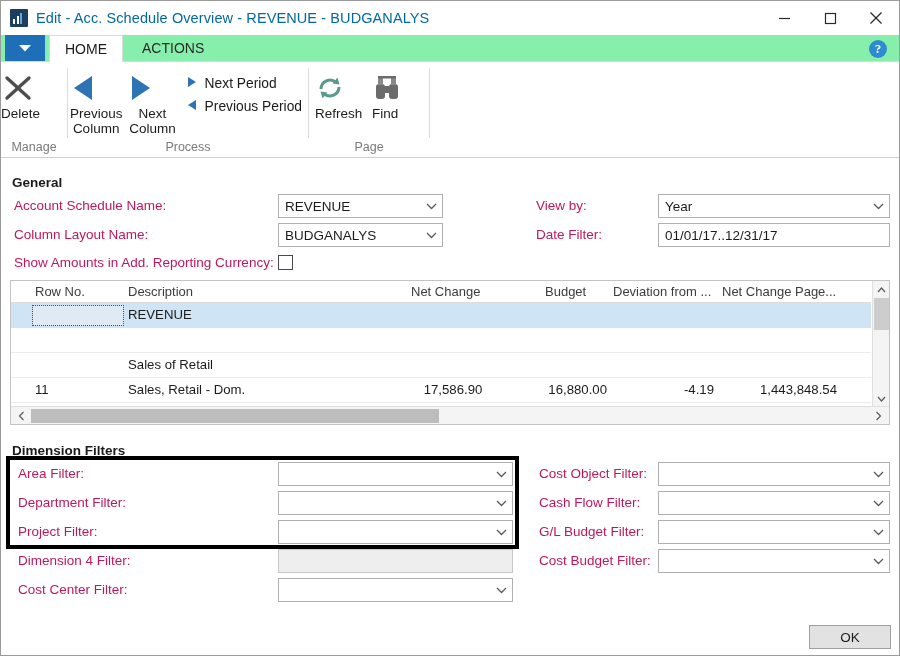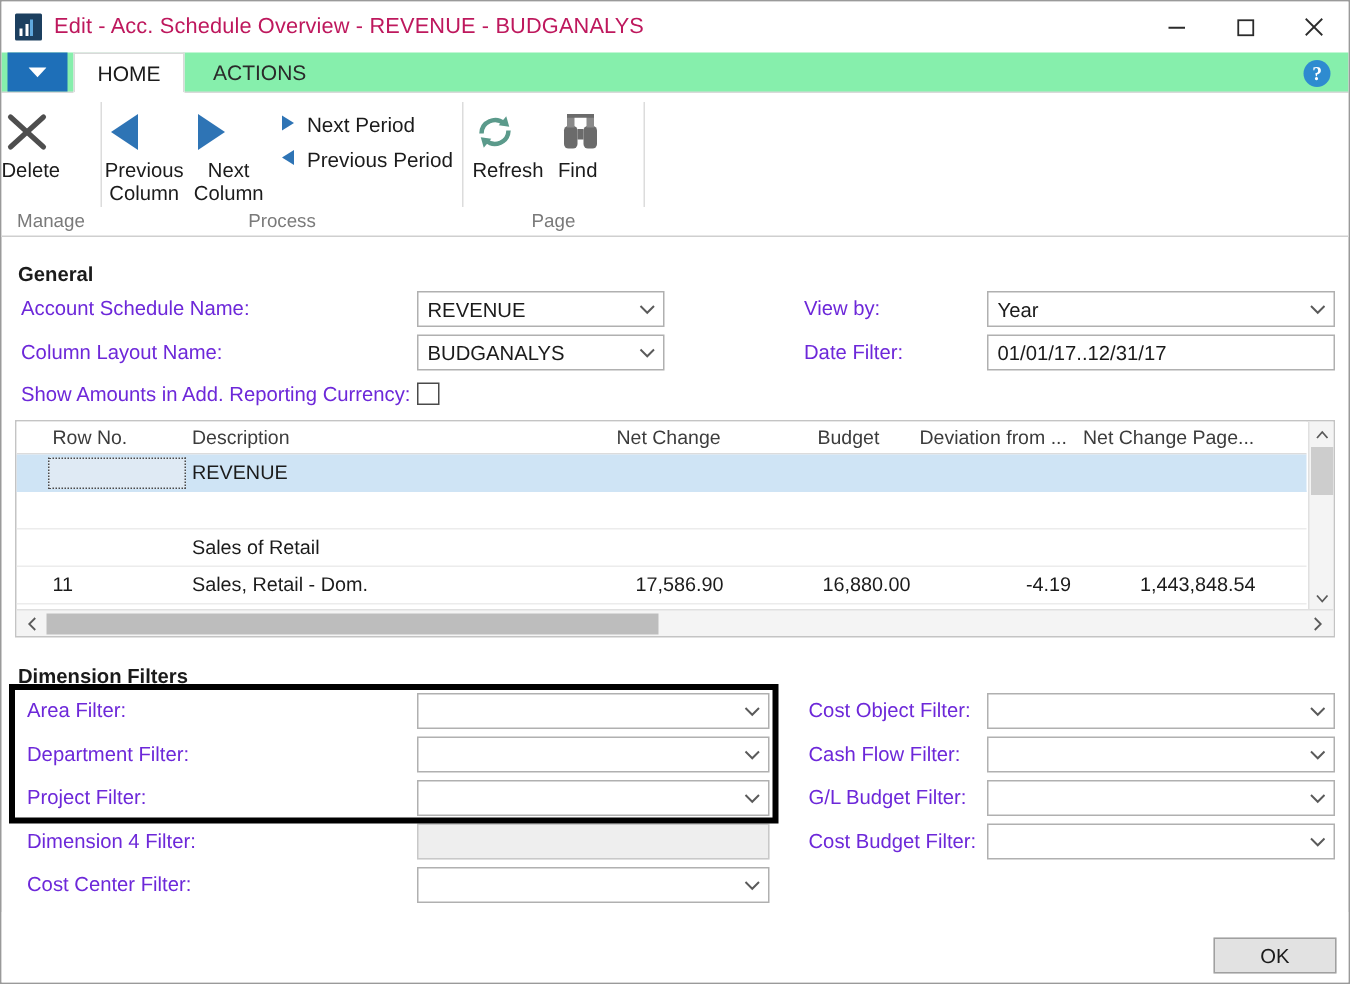--- a/index.html
+++ b/index.html
@@ -29,21 +29,21 @@
     background: #1c3f5f; position: relative; flex: none;
     border-radius: 1px;
   }
   .app-icon i {
     position: absolute; bottom: 3px; width: 2px; background: #ffffff; display:block;
   }
   .app-icon i:nth-child(1){ left: 3px; height: 5px; }
   .app-icon i:nth-child(2){ left: 6.5px; height: 8px; }
   .app-icon i:nth-child(3){ left: 10px; height: 11px; background:#5fa8dd; }
   .title-text {
-    font-size: 14.5px; color: #be185d; white-space: nowrap;
+    font-size: 14.5px; color: #0369a1; white-space: nowrap;
     letter-spacing: 0.1px;
   }
   .win-btns { position: absolute; right: 0; top: 0; display: flex; height: 34px; }
   .win-btn {
     width: 46px; height: 34px; display: flex; align-items: center; justify-content: center;
     color: #2b2b2b;
   }
   .win-btn svg { display:block; }
 
   
@@ -100,21 +100,21 @@
   .rsmall {
     display:flex; align-items:center; gap: 8px; padding: 2px 6px;
     font-size: 13.8px; color:#1b1b1b; white-space: nowrap;
   }
 
   
   .section-hdr {
     position: absolute; font-size: 13.5px; font-weight: bold; color: #1b1b1b;
   }
   .fld-label {
-    position: absolute; font-size: 13.5px; color: #6d28d9; white-space: nowrap;
+    position: absolute; font-size: 13.5px; color: #be185d; white-space: nowrap;
   }
   .combo {
     position: absolute; height: 24px; border: 1px solid #b0b0b0; background:#fff;
     display: flex; align-items: center; padding-left: 6px;
     font-size: 13.5px; color: #1b1b1b;
   }
   .combo .val { flex: 1; white-space: nowrap; overflow: hidden; }
   .combo .caret { width: 22px; display:flex; align-items:center; justify-content:center; }
   .combo.disabled { background: #eeeeee; border-color: #c8c8c8; }
   .textbox {

